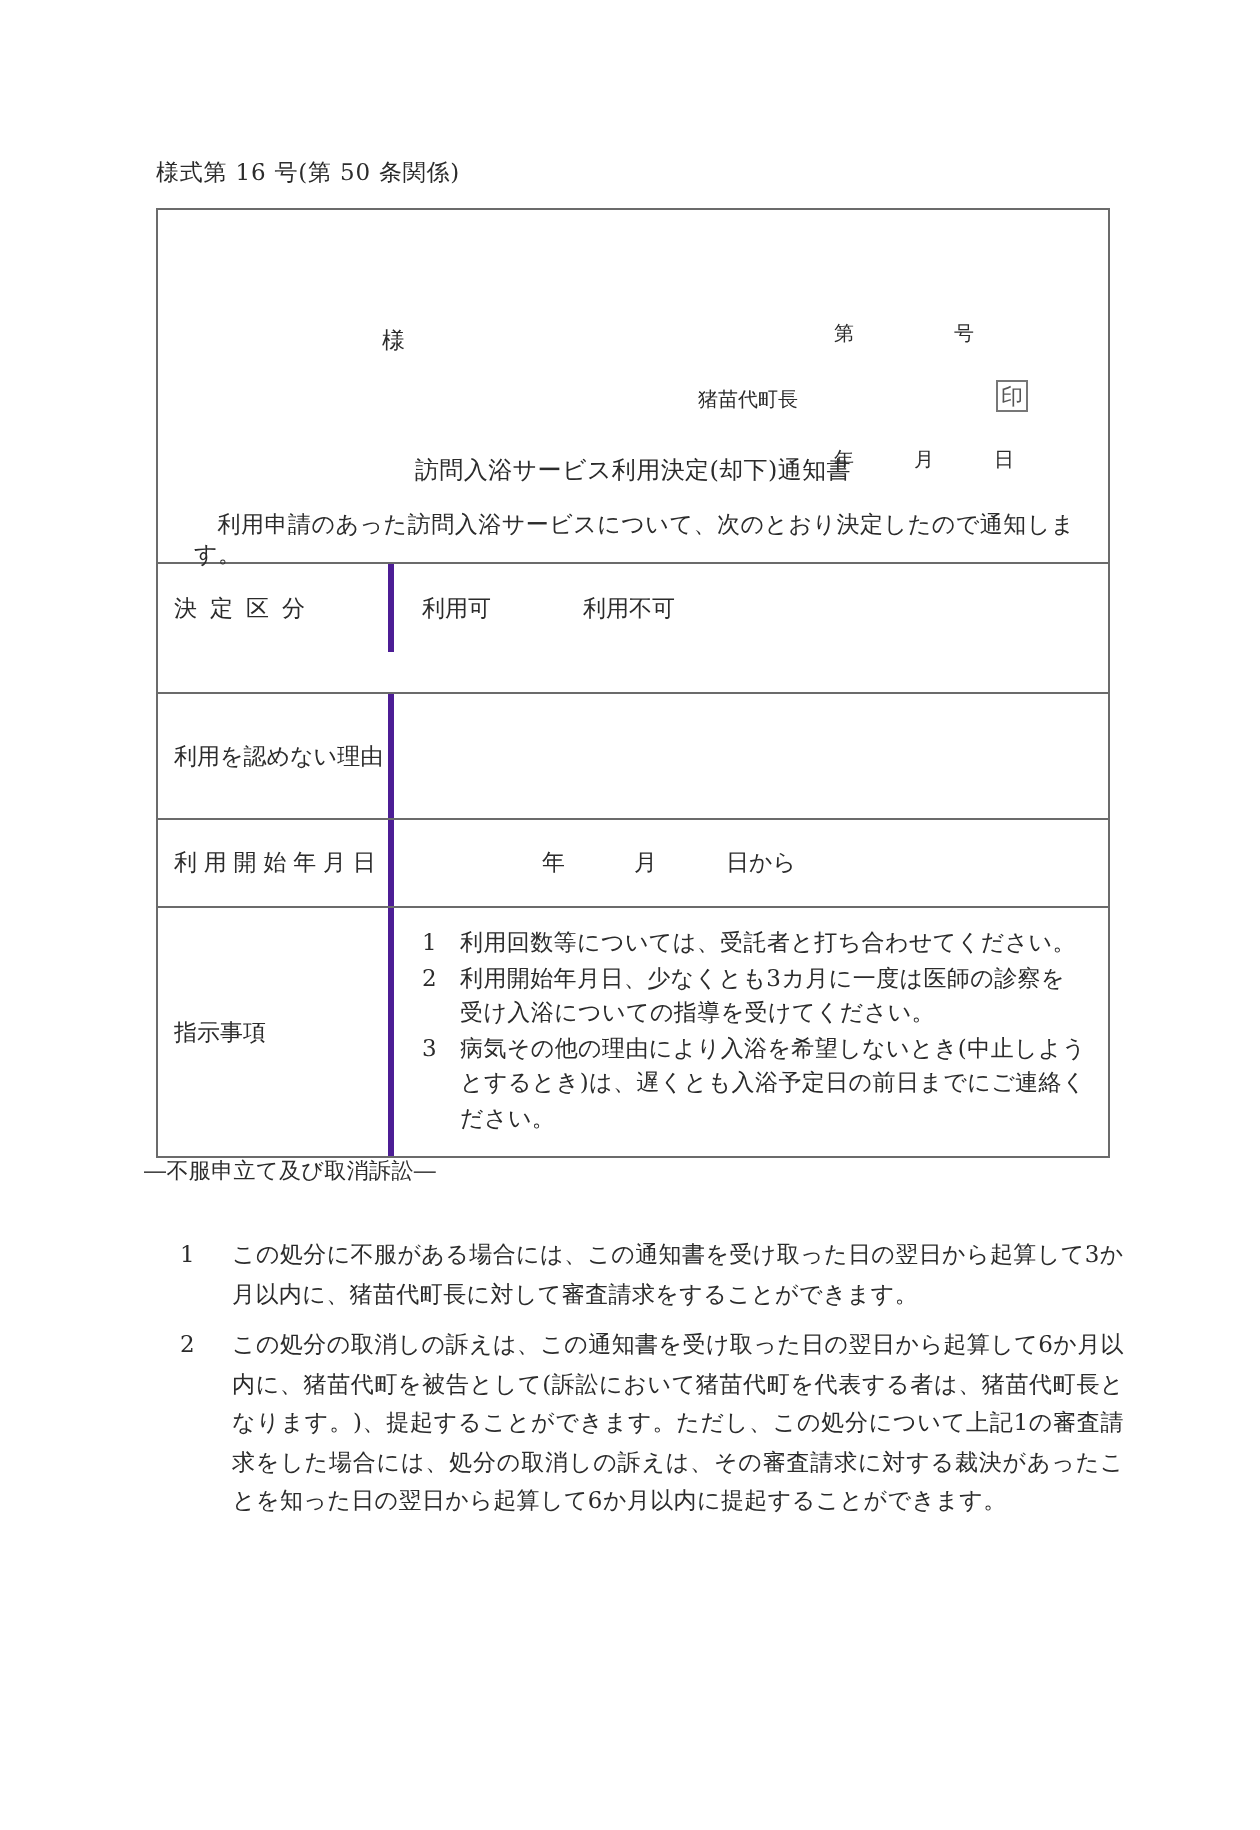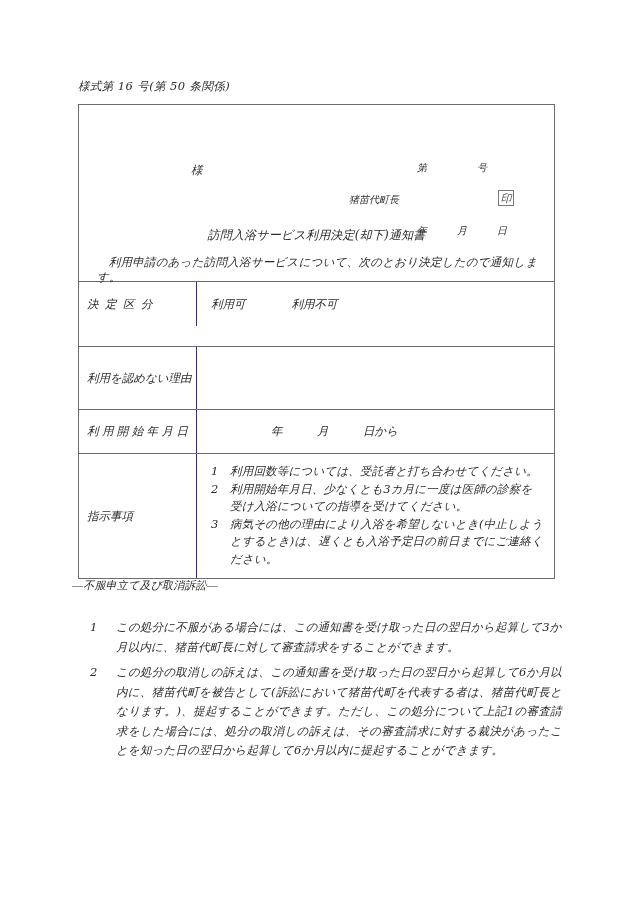--- a/index.html
+++ b/index.html
@@ -13,21 +13,20 @@
     font-family: "DejaVu Serif", "Liberation Serif", serif;
     color: #2b2b2b;
     position: relative;
     overflow: hidden;
   }
   .page {
     position: absolute;
     left: 0; top: 0;
     width: 582px;
     height: 915px;
-    font-style: italic;
   }
 
   
   .form-no {
     position: absolute;
     left: 78px;
     top: 79px;
     font-size: 11.5px;
     letter-spacing: 0.4px;
     white-space: nowrap;
@@ -105,21 +104,21 @@
 
   
   .row {
     display: flex;
     border-top: 1px solid #6b6b6b;
     box-sizing: border-box;
   }
   .cell-label {
     width: 118px;
     flex: 0 0 118px;
-    border-right: 1px solid #4c1d95;
+    border-right: 3px solid #4c1d95;
     box-sizing: border-box;
     font-size: 11.5px;
     display: flex;
     align-items: center;
     padding-left: 8px;
   }
   .cell-body {
     flex: 1 1 auto;
     box-sizing: border-box;
     font-size: 11.5px;

